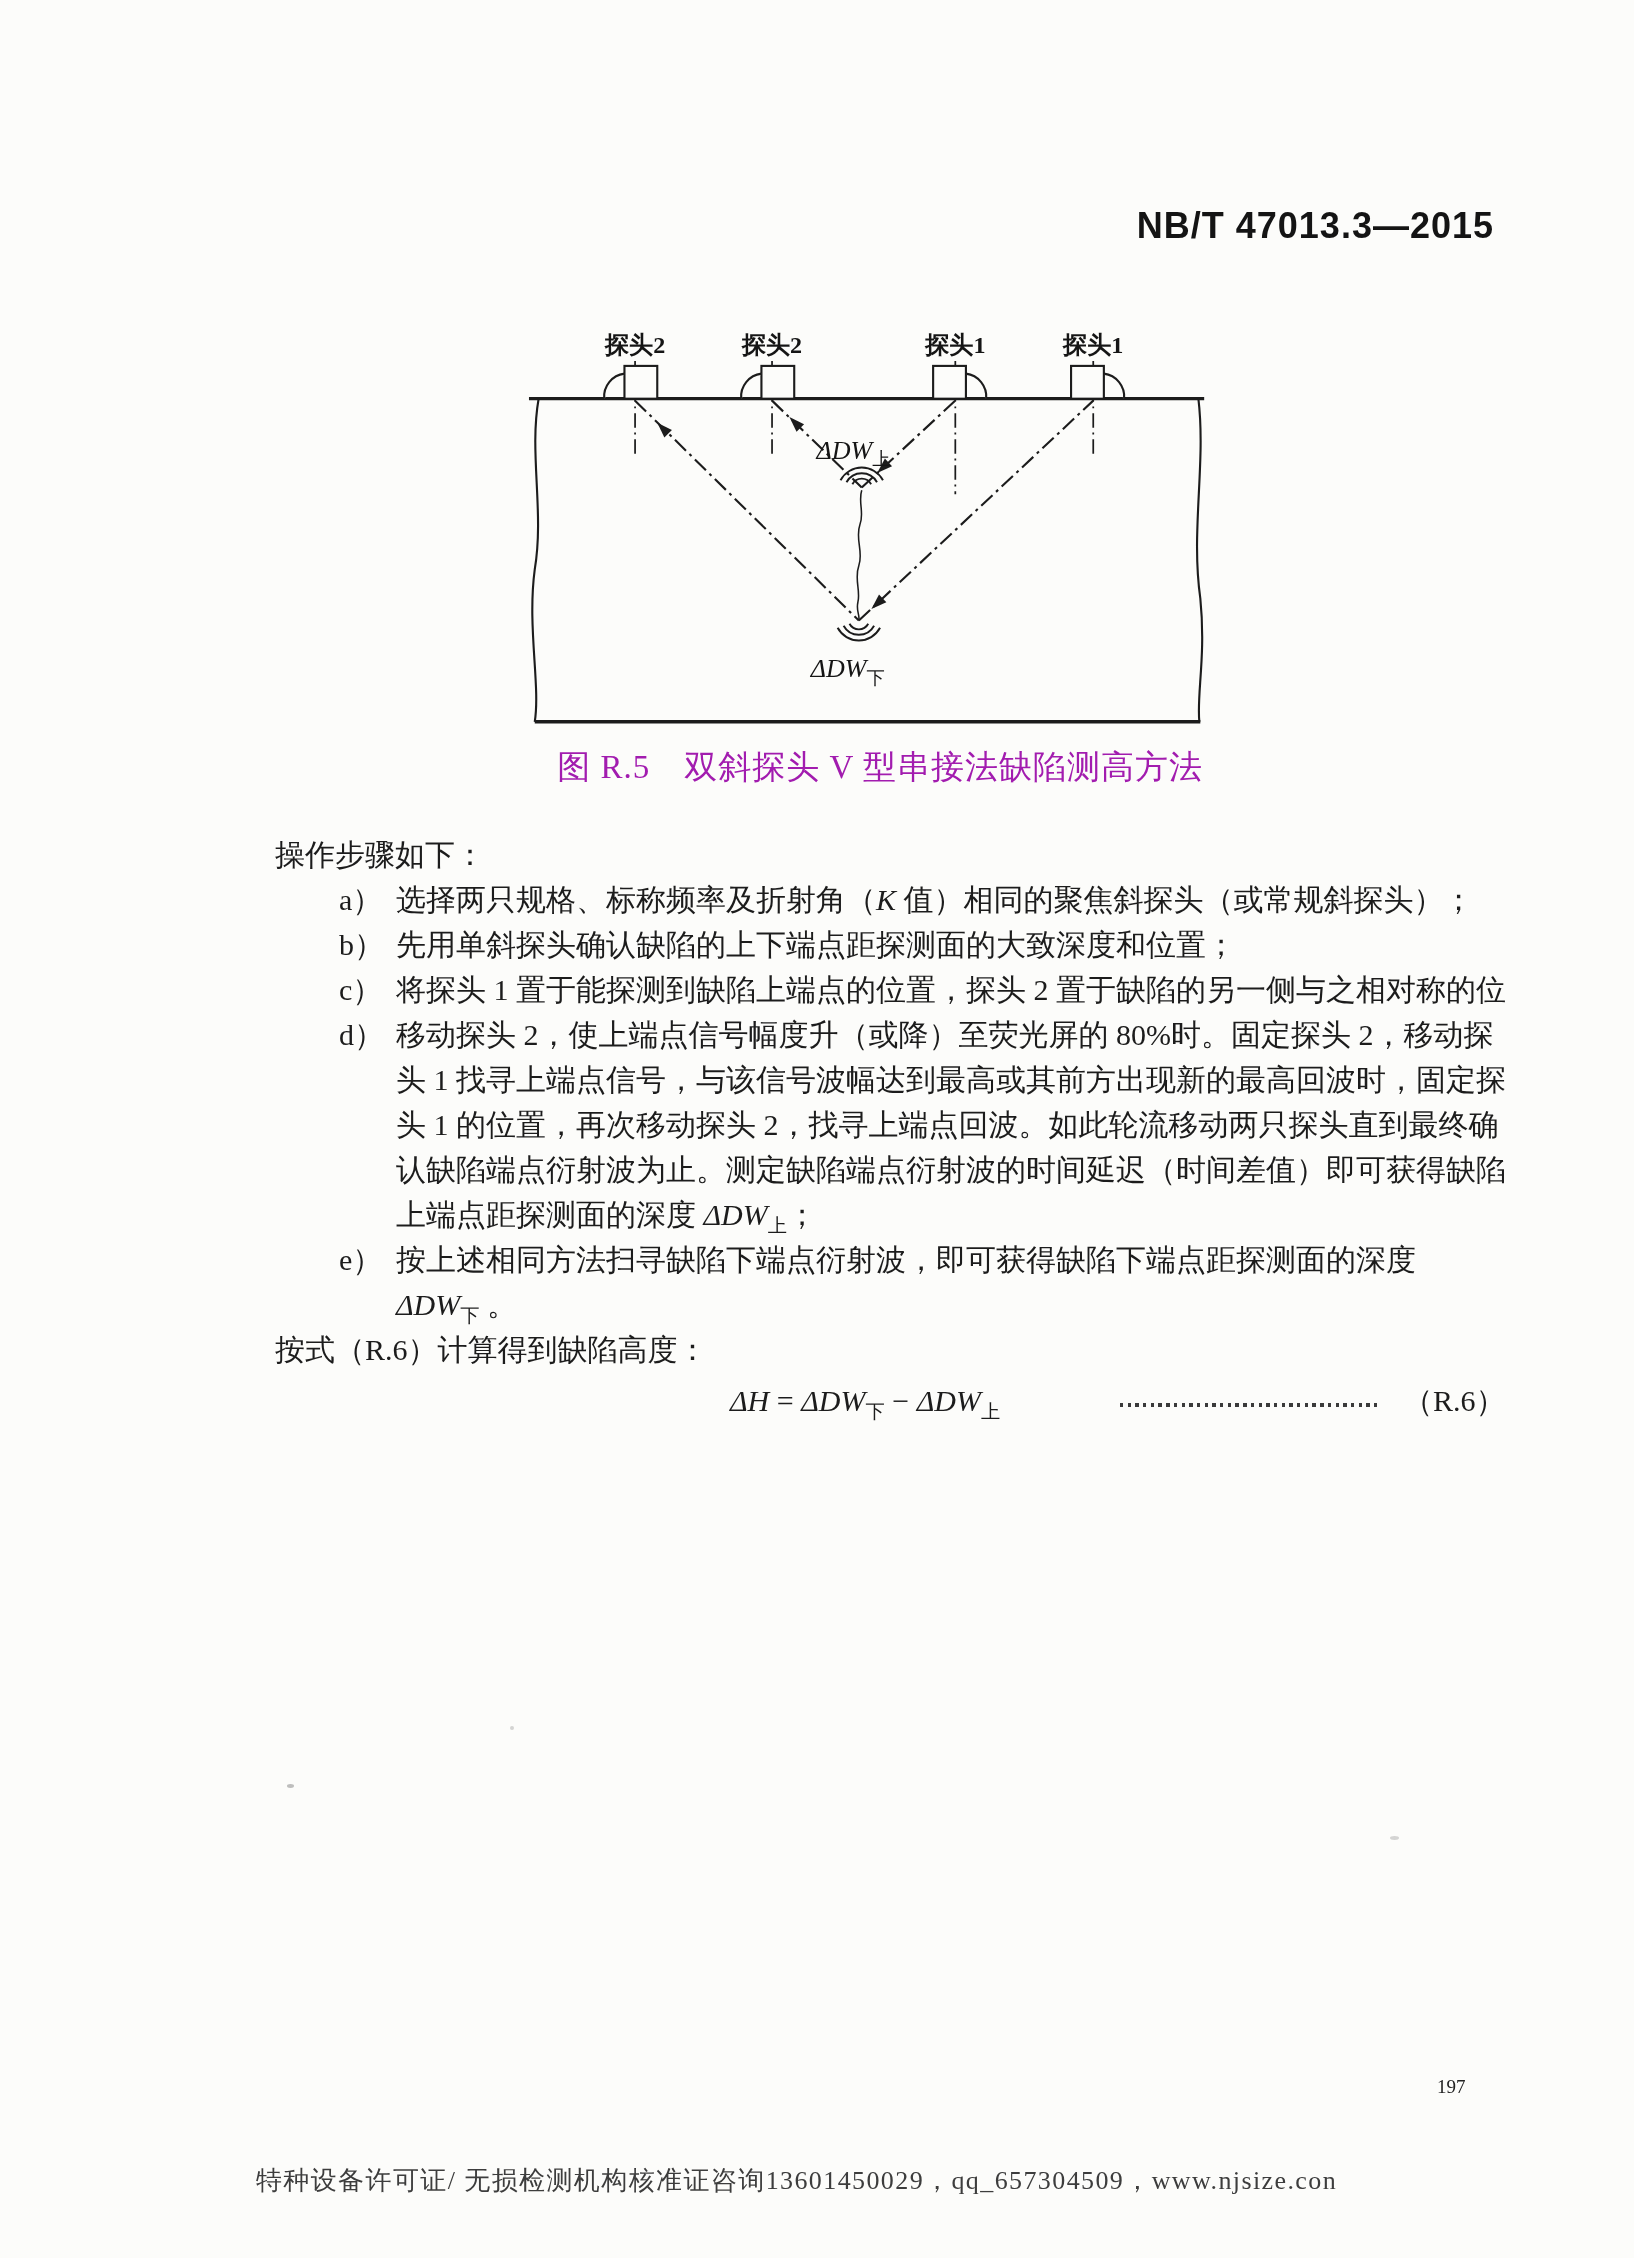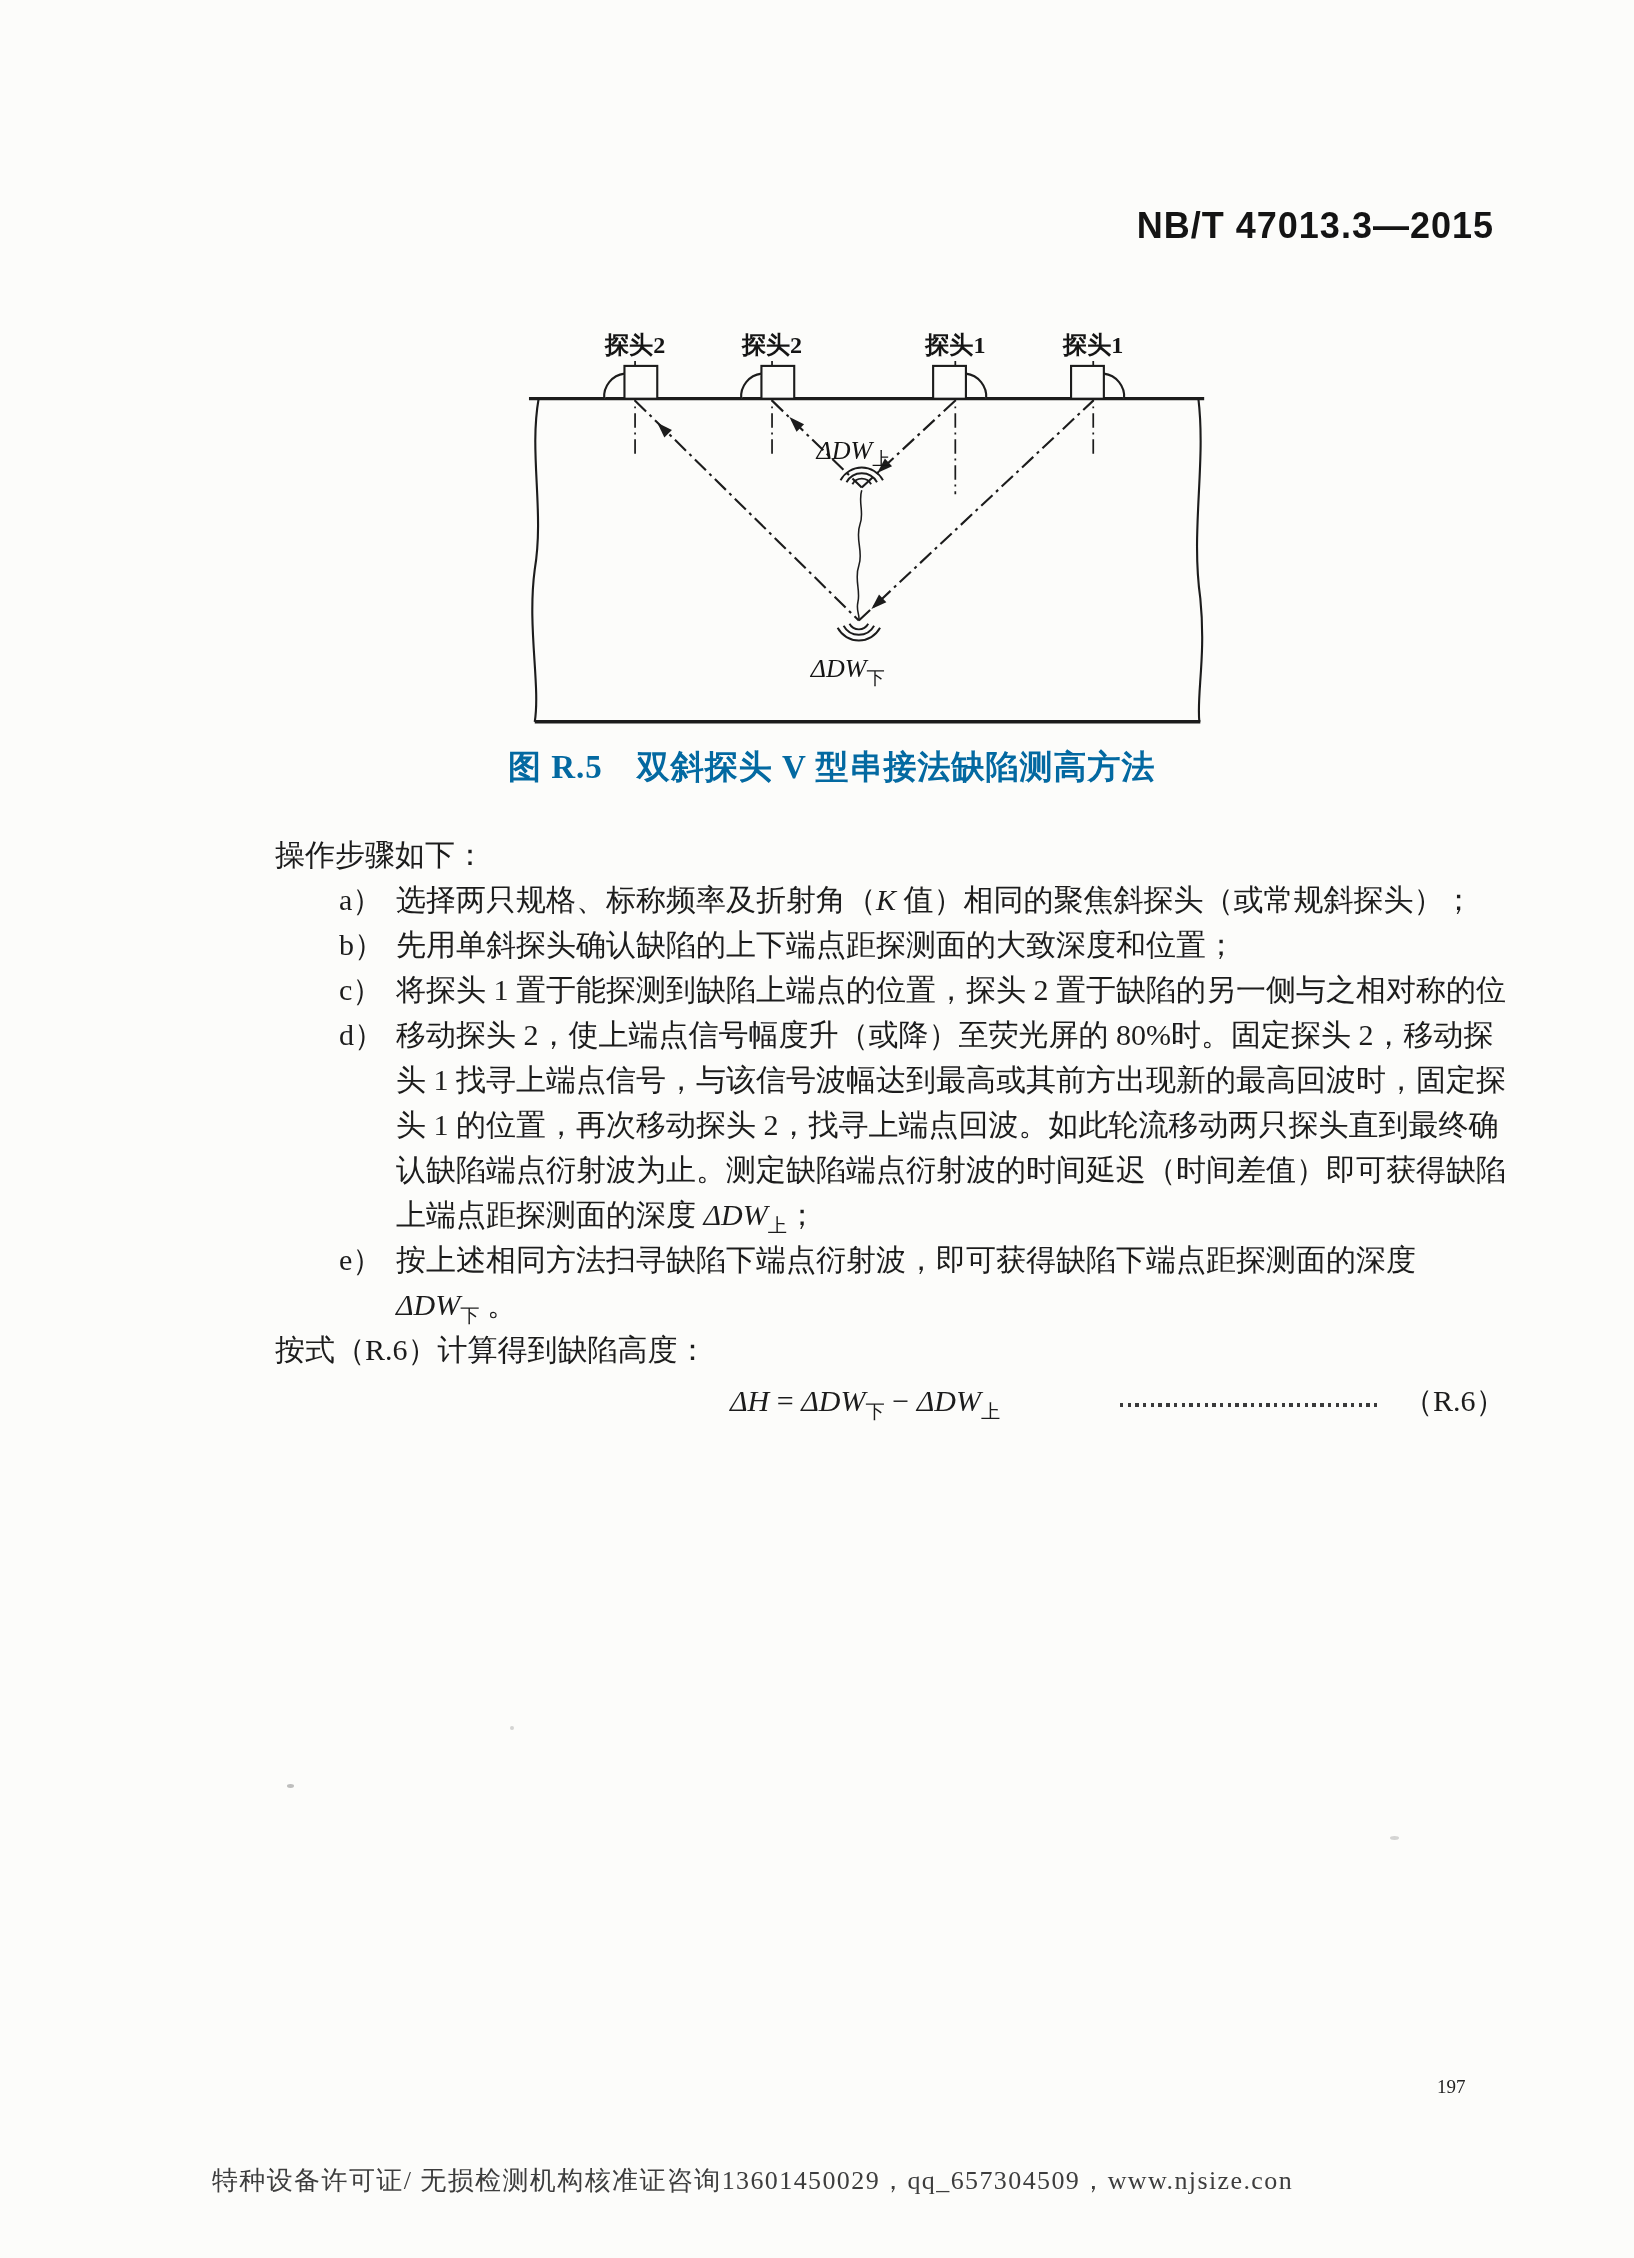--- a/index.html
+++ b/index.html
@@ -16,21 +16,21 @@
   
   .std-header{
     position:absolute; top:205px; right:141px;
     font-family:"Liberation Sans", sans-serif;
     font-size:36px; font-weight:600; letter-spacing:1px; color:#141414;
   }
   
   .fig-wrap{position:absolute; left:521px; top:309px; width:695px; height:463px;}
   .fig-caption{
     position:absolute; left:508px; top:745px; width:695px;
-    text-align:left; font-size:33px; font-weight:700; letter-spacing:1px; color:#0369a1;
+    text-align:right; font-size:33px; font-weight:400; letter-spacing:1px; color:#a21caf;
   }
   
   .bodytext{
     position:absolute; left:275px; top:832px; width:1215px;
     font-size:30px; line-height:45px; color:#1c1c1c;
   }
   .bline{height:45px; white-space:nowrap;}
   .ilabel{display:inline-block; width:57px; margin-left:64px;}
   sub{font-size:19.3px; line-height:0;}
   .math i{font-family:"Liberation Serif", serif; font-style:italic;}
@@ -38,21 +38,21 @@
   .formula-math{position:absolute; left:455px; top:0;}
   .formula-leader{
     position:absolute; left:845px; top:25px; width:261px; height:3.9px;
     background:repeating-linear-gradient(to right,#3a3a3a 0 3.4px,transparent 3.4px 7.7px);
   }
   .formula-number{position:absolute; left:1120px; top:0;margin-left:8px;}
   
   .page-number{position:absolute; left:1437px; top:2076px; font-size:19px; color:#222;}
   .doc-footer{
     position:absolute; left:0; top:2163px; width:1505px; text-align:center;
-    font-size:26px; letter-spacing:1.4px; color:#3d3d3d;
+    font-size:26px; letter-spacing:1.4px; color:#3d3d3d;padding-left:44px;
   }
   
   .speck{position:absolute; background:#8a8a8a; border-radius:50%;}
   .s1{left:287px; top:1784px; width:6.8px; height:3.9px; opacity:.55;}
   .s2{left:1390px; top:1836px; width:8.7px; height:3.9px; opacity:.35;}
   .s3{left:510px; top:1726px; width:3.9px; height:3.9px; opacity:.35;}
   svg text{font-family:"Liberation Serif", serif;}
 </style>
 </head>
 <body>

